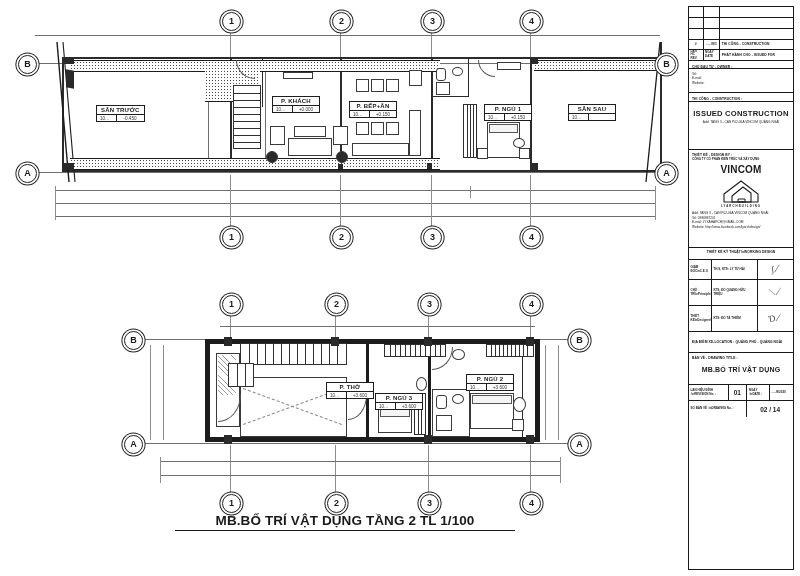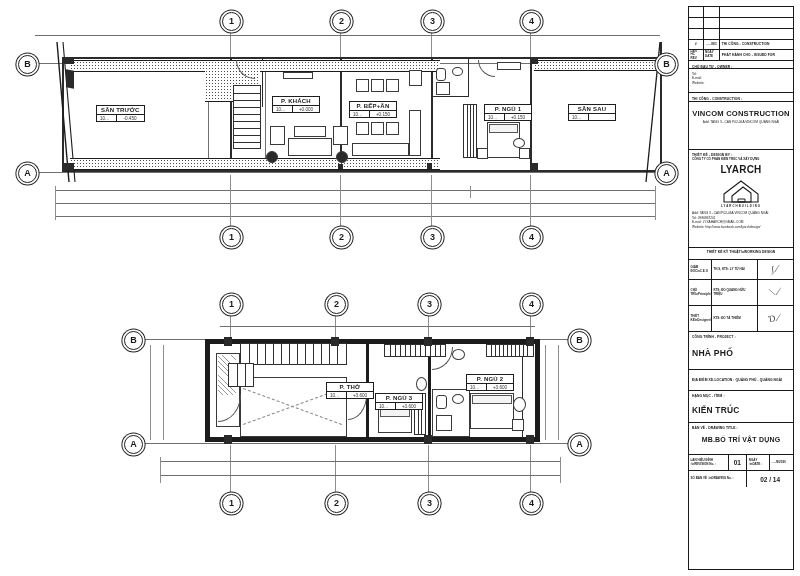--- a/index.html
+++ b/index.html
@@ -421,20 +421,21 @@
         <i style="left:32px;"></i>
         <i style="left:36px;"></i>
       <i style="left:40px;"></i>
     </div>
     <div class="furn" style="left:470px;top:108px;width:42px;height:34px;"></div>
     <div class="furnd" style="left:472px;top:110px;width:38px;height:7px;"></div>
     <div class="circ" style="left:513px;top:112px;width:11px;height:13px;"></div>
     <div class="furn" style="left:512px;top:134px;width:10px;height:10px;"></div>
     <div class="ln vln" style="left:522px;top:58px;height:96px;width:1.2px;"></div>
 
+    <div class="caption" style="left:175px;top:228px;width:340px;">MB.BỐ TRÍ VẬT DỤNG TẦNG 2 TL 1/100</div>
   </div>
 
   <div class="tb">
 
     <div class="tbrow" style="height:11px;">
       <div class="tbcells">
         <div class="tbc" style="width:14%;"></div>
         <div class="tbc" style="width:16%;"></div>
         <div class="tbc" style="width:70%;"></div>
       </div>
@@ -486,28 +487,28 @@
     <div class="tbrow pad" style="height:24px;">
       <div class="sml">Tel:</div>
       <div class="sml">E-mail:</div>
       <div class="sml">Website:</div>
     </div>
 
     <div class="tbrow pad" style="height:9px;">
       <span class="lbl">THI CÔNG - CONSTRUCTION :</span>
     </div>
     <div class="tbrow" style="height:48px;padding:7px 3px 0;box-sizing:border-box;">
-      <div class="med">VINCOM CONSTRUCTION</div>
+      <div class="med">ISSUED CONSTRUCTION</div>
       <div class="sml ctr" style="margin-top:2px;">Add:  TẦNG 3 - CĂN P02-06A VINCOM QUẢNG NGÃI</div>
     </div>
 
     <div class="tbrow pad" style="height:98px;">
       <div class="lbl">THIẾT KẾ - DESIGN BY :</div>
       <div class="lbl2" style="margin-top:1px;">CÔNG TY CỔ PHẦN KIẾN TRÚC VÀ XÂY DỰNG</div>
-      <div class="med" style="margin-top:3px;font-size:10px;">LYARCH</div>
+      <div class="med" style="margin-top:3px;font-size:10px;">VINCOM</div>
       <div class="logo">
         <svg viewBox="0 0 40 28" width="40" height="28">
           <path d="M3 17 L20 4 L37 17 L37 25 L3 25 Z" fill="none" stroke="#1a1a1a" stroke-width="1.1"></path>
           <path d="M11 19 L22 10 L30 16 L30 25 L11 25 Z" fill="none" stroke="#1a1a1a" stroke-width="1.1"></path>
           <path d="M17 22 L24 22 L24 25 L17 25 Z" fill="none" stroke="#1a1a1a" stroke-width="1"></path>
         </svg>
       </div>
       <div class="ctr" style="font-size:2.8px;letter-spacing:1.1px;font-weight:bold;margin-top:-2px;">LYARCHBUILDING</div>
       <div class="sml" style="margin-top:3px;">Add:  TẦNG 3 - CĂN P02-06A VINCOM QUẢNG NGÃI</div>
       <div class="sml">Tel:     0986867201</div>
@@ -552,32 +553,24 @@
         </div>
         <div class="tbc" style="width:44%;">
           <span class="lbl2">KTS: ĐỖ TÁ THIÊM</span>
         </div>
         <div class="tbc" style="width:34%;justify-content:center;">
           <span class="sig">Ɗ⟋</span>
         </div>
       </div>
     </div>
 
-    <div class="tbrow pad" style="height:38px;">
-      <div class="lbl">CÔNG TRÌNH - PROJECT :</div>
-      <div class="med" style="text-align:left;margin-top:9px;font-size:8.6px;">NHÀ PHỐ</div>
-    </div>
     <div class="tbrow pad" style="height:21px;display:flex;align-items:center;box-sizing:border-box;">
       <span class="lbl">ĐỊA ĐIỂM XD-LOCATION : QUẢNG PHÚ - QUẢNG NGÃI</span>
     </div>
 
-    <div class="tbrow pad" style="height:32px;">
-      <div class="lbl">HẠNG MỤC - ITEM :</div>
-      <div class="med" style="text-align:left;margin-top:7px;font-size:8.4px;">KIẾN TRÚC</div>
-    </div>
 
     <div class="tbrow pad" style="height:32px;">
       <div class="lbl">BẢN VẼ - DRAWING TITLE :</div>
       <div class="med" style="margin-top:6px;font-size:7px;">MB.BỐ TRÍ VẬT DỤNG</div>
     </div>
 
     <div class="tbrow" style="height:16px;">
       <div class="tbcells">
         <div class="tbc" style="width:38%;">
           <span class="lbl2" style="white-space:pre-line;">LẦN HIỆU ĐÍNH :\nREVISION No. :</span>

